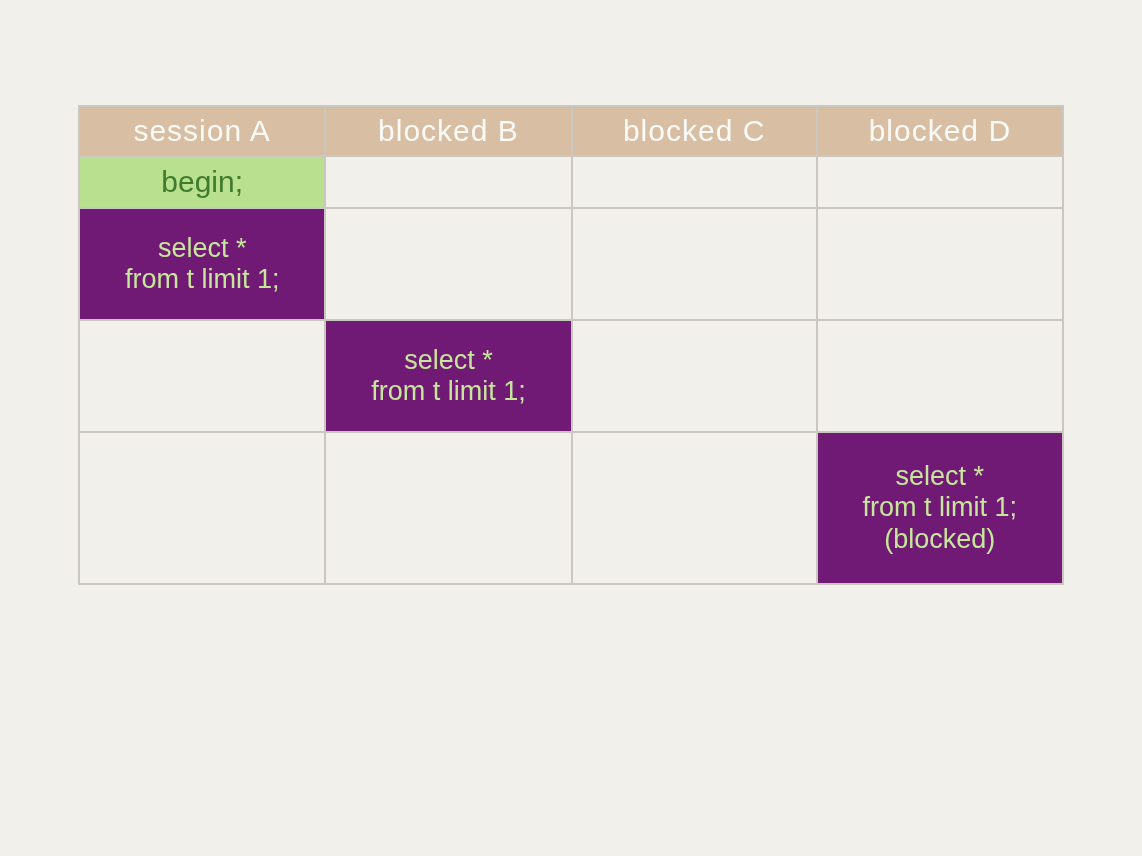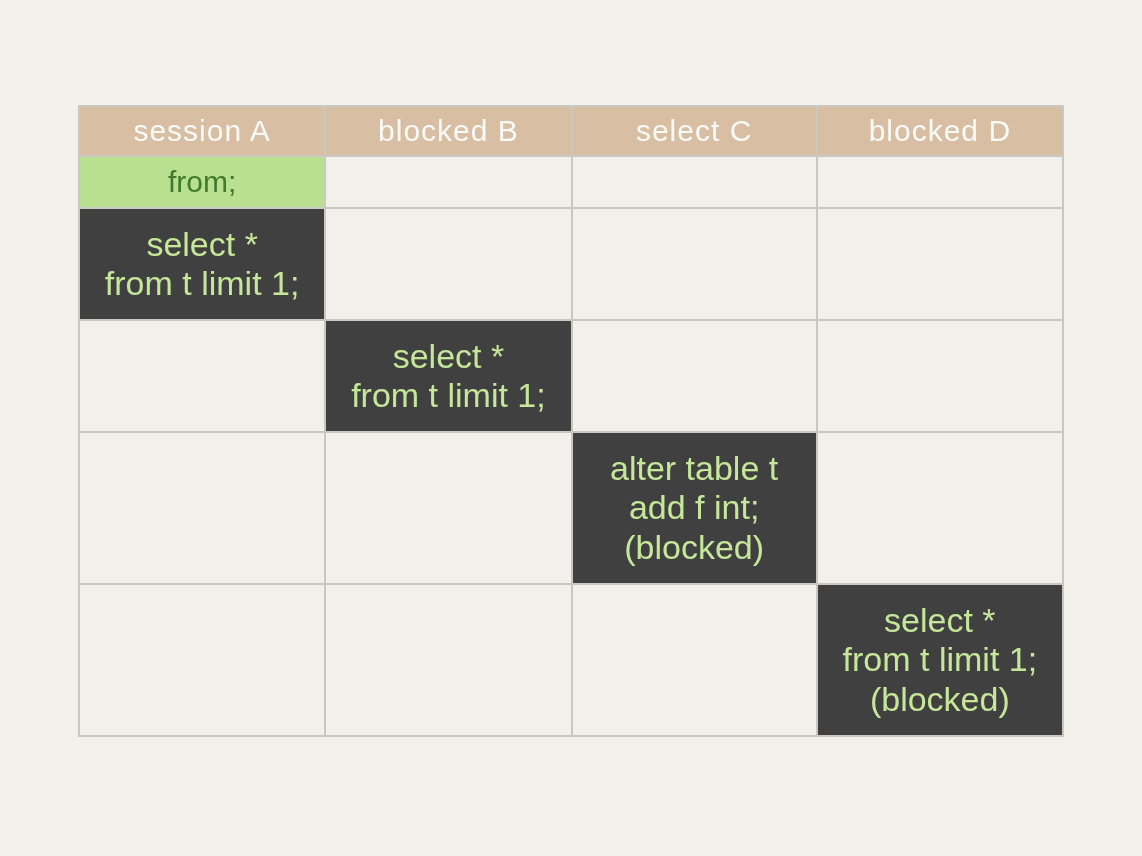--- a/index.html
+++ b/index.html
@@ -56,47 +56,47 @@
     text-align: center;
     padding: 4px 6px;
     line-height: 1.15;
   }
   .light {
     background: #b8e08f;
     color: #3f7a2d;
     font-size: 30px;
   }
   .dark {
-    background: #404040;
+    background: #701a75;
     color: #c6e79a;
-    font-size: 34px;
+    font-size: 27px;
   }
   .dark .line, .light .line {
     display: block;
     white-space: nowrap;
   }
 </style>
 </head>
 <body>
 
 <div class="canvas">
   <table class="grid">
     <thead>
       <tr>
         <th>session A</th>
         <th>blocked B</th>
-        <th>select C</th>
+        <th>blocked C</th>
         <th>blocked D</th>
       </tr>
     </thead>
     <tbody>
       <tr class="r0">
         <td>
           <div class="cell light">
-            <span class="line">from;</span>
+            <span class="line">begin;</span>
           </div>
         </td>
         <td></td>
           <td></td>
           <td></td>
       </tr>
       <tr class="r1">
         <td>
           <div class="cell dark">
             <span class="line">select *</span>
@@ -111,32 +111,20 @@
         <td></td>
         <td>
           <div class="cell dark">
             <span class="line">select *</span>
             <span class="line">from t limit 1;</span>
           </div>
         </td>
         <td></td>
           <td></td>
       </tr>
-      <tr class="r3">
-        <td></td>
-          <td></td>
-        <td>
-          <div class="cell dark">
-            <span class="line">alter table t</span>
-            <span class="line">add f int;</span>
-            <span class="line">(blocked)</span>
-          </div>
-        </td>
-        <td></td>
-      </tr>
       <tr class="r4">
         <td></td>
           <td></td>
           <td></td>
         <td>
           <div class="cell dark">
             <span class="line">select *</span>
             <span class="line">from t limit 1;</span>
             <span class="line">(blocked)</span>
           </div>

